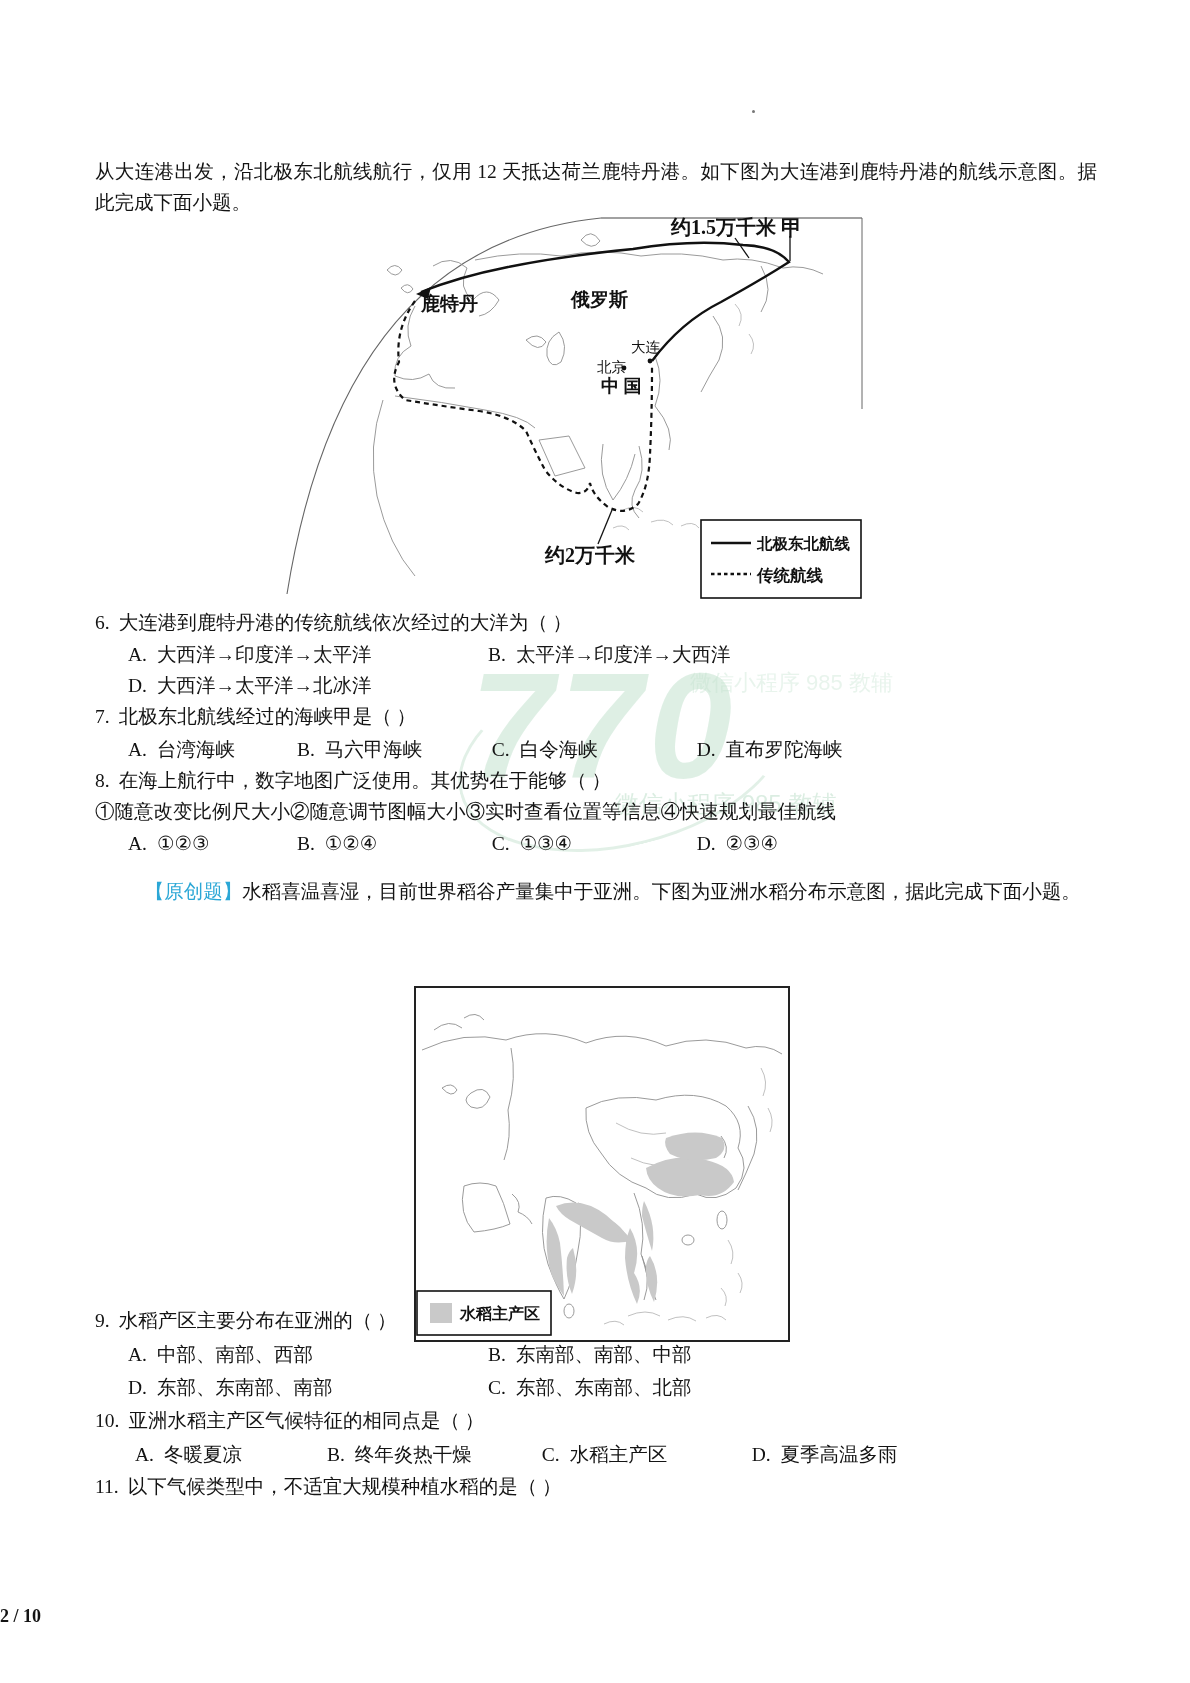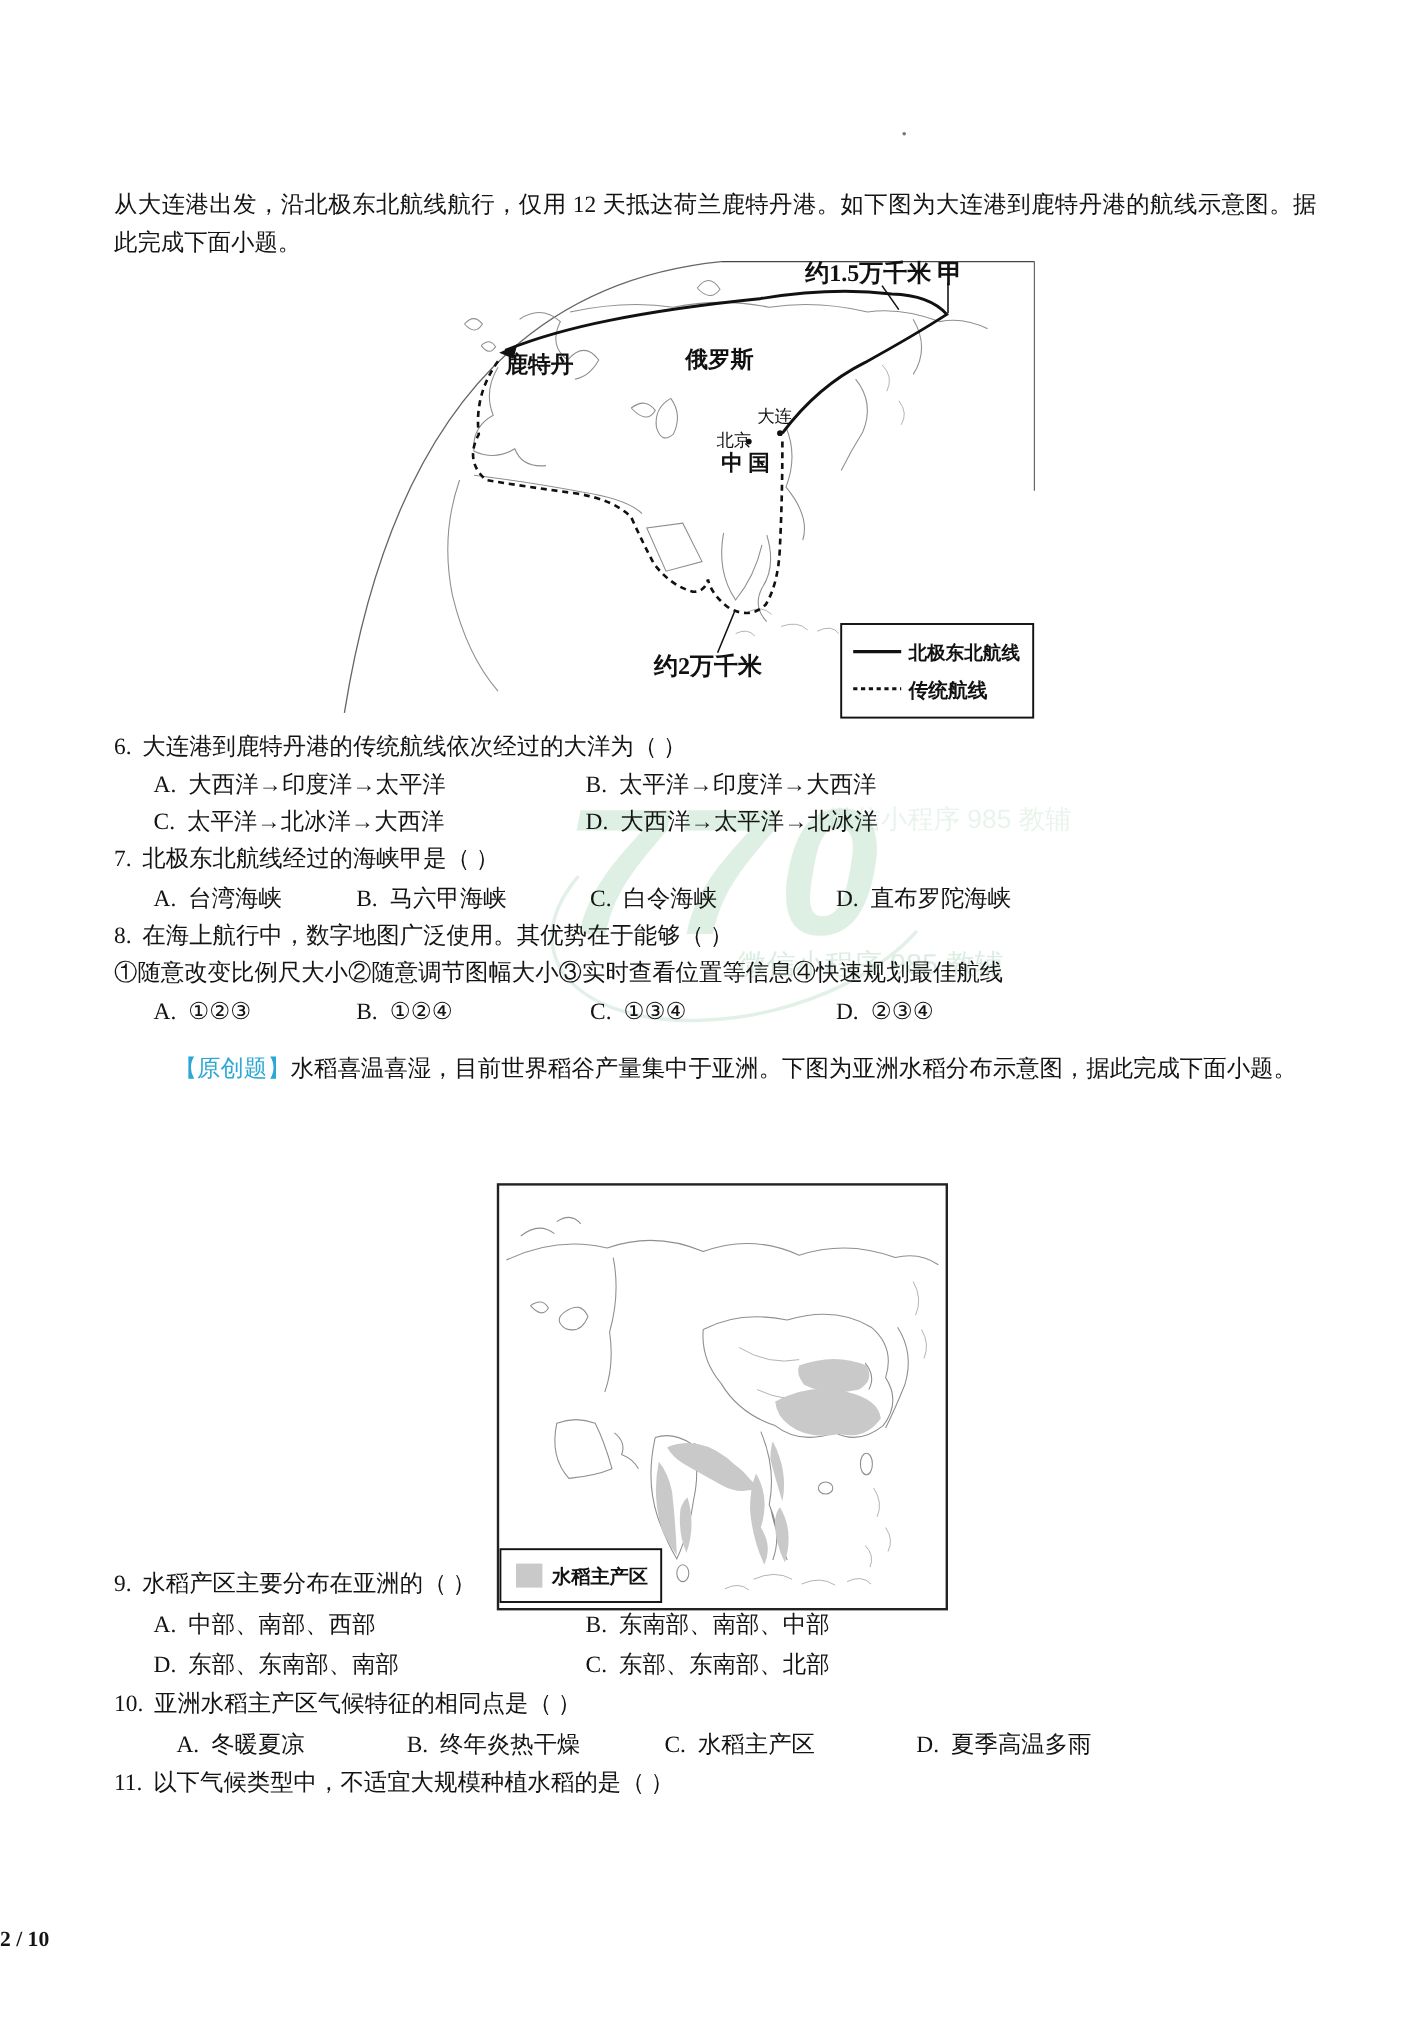--- a/index.html
+++ b/index.html
@@ -16,21 +16,21 @@
   .abs{position:absolute;}
   
   .para{left:95px;width:1002px;font-size:19.5px;line-height:31px;text-align:justify;}
   .q-stem{left:95px;width:1002px;font-size:19.5px;line-height:30px;white-space:nowrap;}
   .q-num{display:inline-block;margin-right:9px;}
   .opt-row{left:95px;width:1002px;padding-left:33px;font-size:19.5px;line-height:30px;box-sizing:border-box;}
   .opt-2col{display:grid;grid-template-columns:360px 1fr;}
   .opt-inline span.opt{display:inline-block;}
   .opt-letter{margin-right:10px;}
   .w163{width:164px;} .w190{width:190px;} .w200{width:200px;}
-  .w187{width:187px;margin-left:12px;} .w210{width:210px;} .w205{width:205px;}
+  .w187{width:187px;} .w210{width:210px;} .w205{width:205px;}
   .tag{color:var(--accent-cyan);}
   .indent{text-indent:2.55em;}
   
   .map1-box{left:283px;top:204px;width:582px;height:398px;}
   .map2-box{left:414px;top:986px;width:372px;height:352px;border:2px solid #222;background:#fff;}
   svg{display:block;}
   .coast{fill:none;stroke:#8f8f8f;stroke-width:0.9;}
   .coast-thin{fill:none;stroke:#a5a5a5;stroke-width:0.7;}
   .route-solid{fill:none;stroke:#111;stroke-width:2.4;}
   .route-dashed{fill:none;stroke:#111;stroke-width:2.2;stroke-dasharray:5 4;}
@@ -121,21 +121,20 @@
 </div>
 
 <div class="abs q-stem" style="top:608px;">
   <span class="q-num">6.</span><span>大连港到鹿特丹港的传统航线依次经过的大洋为（  ）</span>
 </div>
 <div class="abs opt-row opt-2col" style="top:640px;">
   <div><span class="opt-letter">A.</span><span>大西洋→印度洋→太平洋</span></div>
   <div><span class="opt-letter">B.</span><span>太平洋→印度洋→大西洋</span></div>
 </div>
 <div class="abs opt-row opt-2col" style="top:671px;">
-  <div><span class="opt-letter">C.</span><span>太平洋→北冰洋→大西洋</span></div>
   <div><span class="opt-letter">D.</span><span>大西洋→太平洋→北冰洋</span></div>
 </div>
 
 <div class="abs q-stem" style="top:702px;">
   <span class="q-num">7.</span><span>北极东北航线经过的海峡甲是（  ）</span>
 </div>
 <div class="abs opt-row opt-inline" style="top:735px;">
   <span class="opt w163"><span class="opt-letter">A.</span><span>台湾海峡</span></span>
   <span class="opt w190"><span class="opt-letter">B.</span><span>马六甲海峡</span></span>
   <span class="opt w200"><span class="opt-letter">C.</span><span>白令海峡</span></span>

